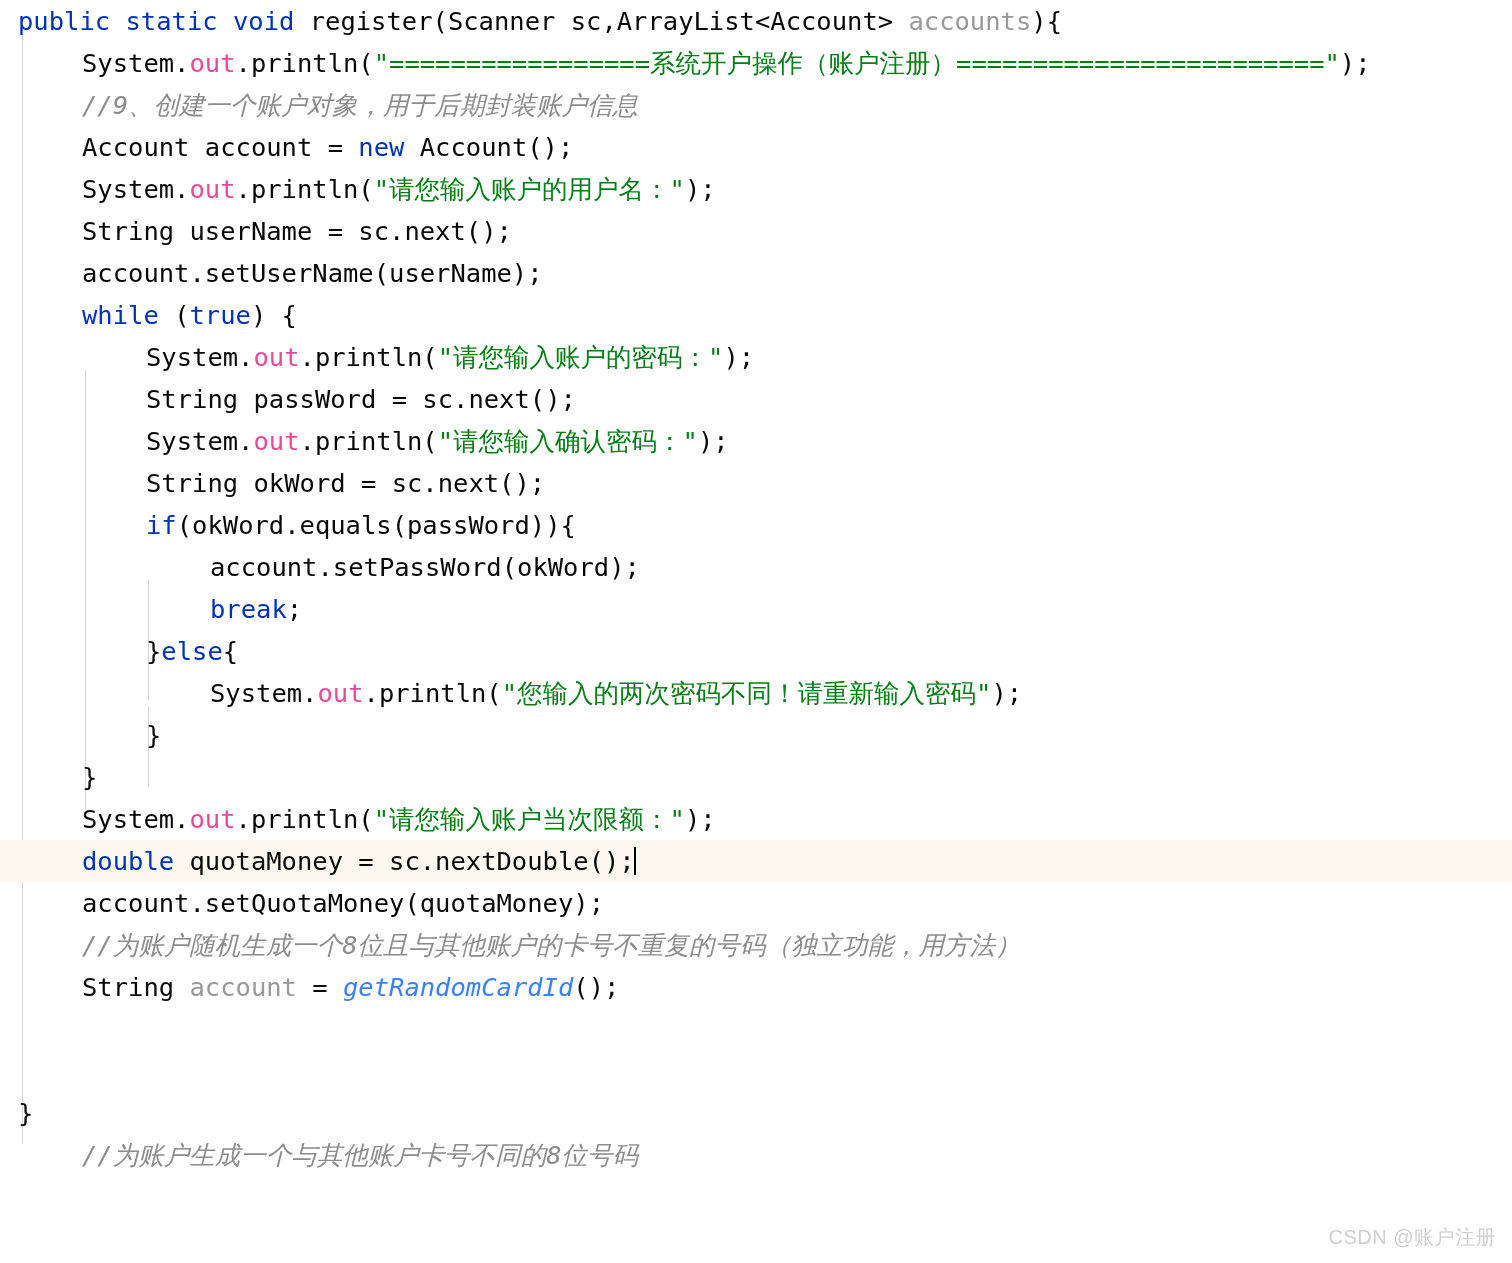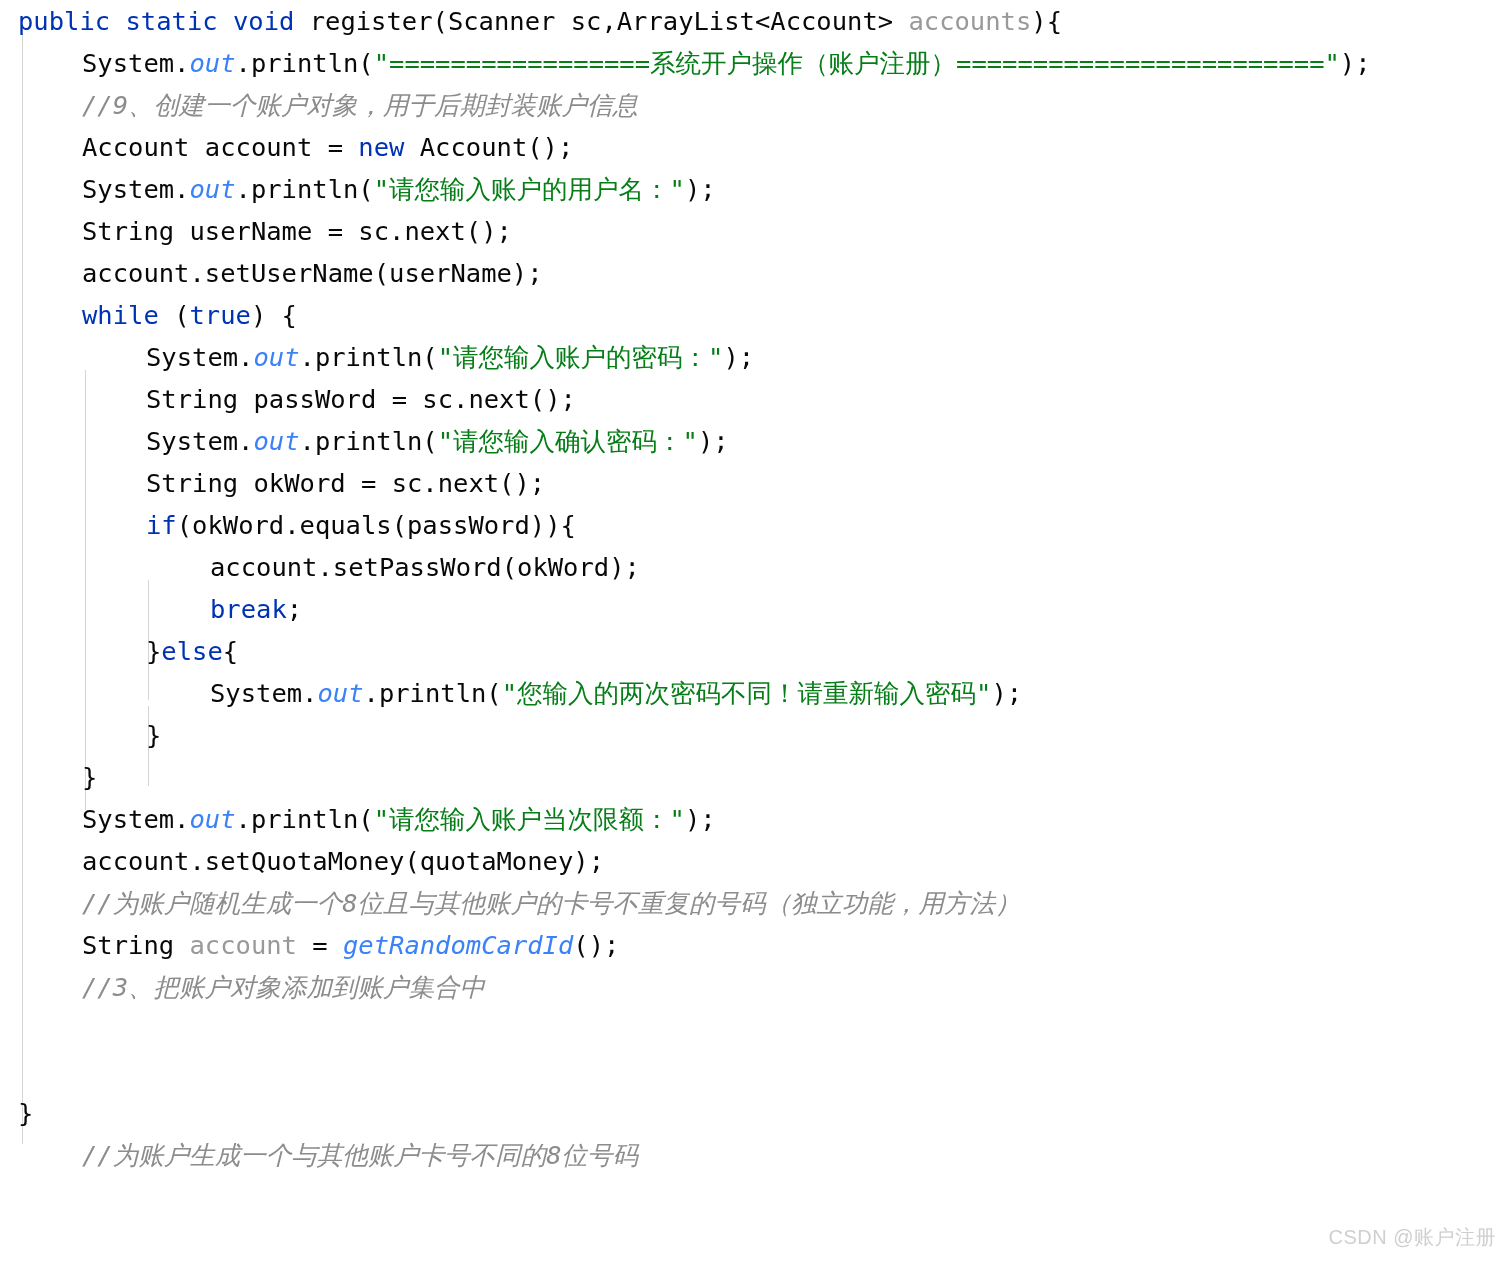--- a/index.html
+++ b/index.html
@@ -51,21 +51,21 @@
   }
 
   .line.current {
     background: #fbf8ef;
   }
 
   
   .kw      { color: #0033b3; }
   .str     { color: #067d17; }
   .cmt     { color: #8c8c8c; font-style: italic; }
-  .stat    { color: #3b82f6; font-style: italic; }
+  .stat    { color: #ec4899; }
   .gray    { color: #999999; }
   .mcall   { color: #3b82f6; font-style: italic; text-align: center; }
   .plain   { color: #080808; }
 
   
   .caret {
     display: inline-block;
     width: 2px;
     height: 28px;
     background: #000000;
@@ -111,24 +111,24 @@
       <div class="line"><span class="ind" style="width: 146px;"></span><span class="plain">System.</span><span class="stat">out</span><span class="plain">.println(</span><span class="str">"请您输入确认密码："</span><span class="plain">);</span></div>
       <div class="line"><span class="ind" style="width: 146px;"></span><span class="plain">String okWord = sc.next();</span></div>
       <div class="line"><span class="ind" style="width: 146px;"></span><span class="kw">if</span><span class="plain">(okWord.equals(passWord)){</span></div>
       <div class="line"><span class="ind" style="width: 210px;"></span><span class="plain">account.setPassWord(okWord);</span></div>
       <div class="line"><span class="ind" style="width: 210px;"></span><span class="kw">break</span><span class="plain">;</span></div>
       <div class="line"><span class="ind" style="width: 146px;"></span><span class="plain">}</span><span class="kw">else</span><span class="plain">{</span></div>
       <div class="line"><span class="ind" style="width: 210px;"></span><span class="plain">System.</span><span class="stat">out</span><span class="plain">.println(</span><span class="str">"您输入的两次密码不同！请重新输入密码"</span><span class="plain">);</span></div>
       <div class="line"><span class="ind" style="width: 146px;"></span><span class="plain">}</span></div>
       <div class="line"><span class="ind" style="width: 82px;"></span><span class="plain">}</span></div>
       <div class="line"><span class="ind" style="width: 82px;"></span><span class="plain">System.</span><span class="stat">out</span><span class="plain">.println(</span><span class="str">"请您输入账户当次限额："</span><span class="plain">);</span></div>
+      <div class="line current"><span class="ind" style="width: 82px;"></span><span class="kw">double </span><span class="plain">quotaMoney = sc.nextDouble();</span><span class="caret"></span></div>
       <div class="line"><span class="ind" style="width: 82px;"></span><span class="plain">account.setQuotaMoney(quotaMoney);</span></div>
       <div class="line"><span class="ind" style="width: 82px;"></span><span class="cmt">//为账户随机生成一个8位且与其他账户的卡号不重复的号码（独立功能，用方法）</span></div>
       <div class="line"><span class="ind" style="width: 82px;"></span><span class="plain">String </span><span class="gray">account</span><span class="plain"> = </span><span class="mcall">getRandomCardId</span><span class="plain">();</span></div>
-      <div class="line"><span class="ind" style="width: 82px;"></span><span class="cmt">//3、把账户对象添加到账户集合中</span></div>
       <div class="line"><span class="ind" style="width: 82px;"></span></div>
       <div class="line"><span class="ind" style="width: 82px;"></span></div>
       <div class="line"><span class="ind" style="width: 18px;"></span><span class="plain">}</span></div>
       <div class="line"><span class="ind" style="width: 82px;"></span><span class="cmt">//为账户生成一个与其他账户卡号不同的8位号码</span></div>
     </div>
 
   <div class="watermark">CSDN @账户注册</div>
 
 </div>
 

